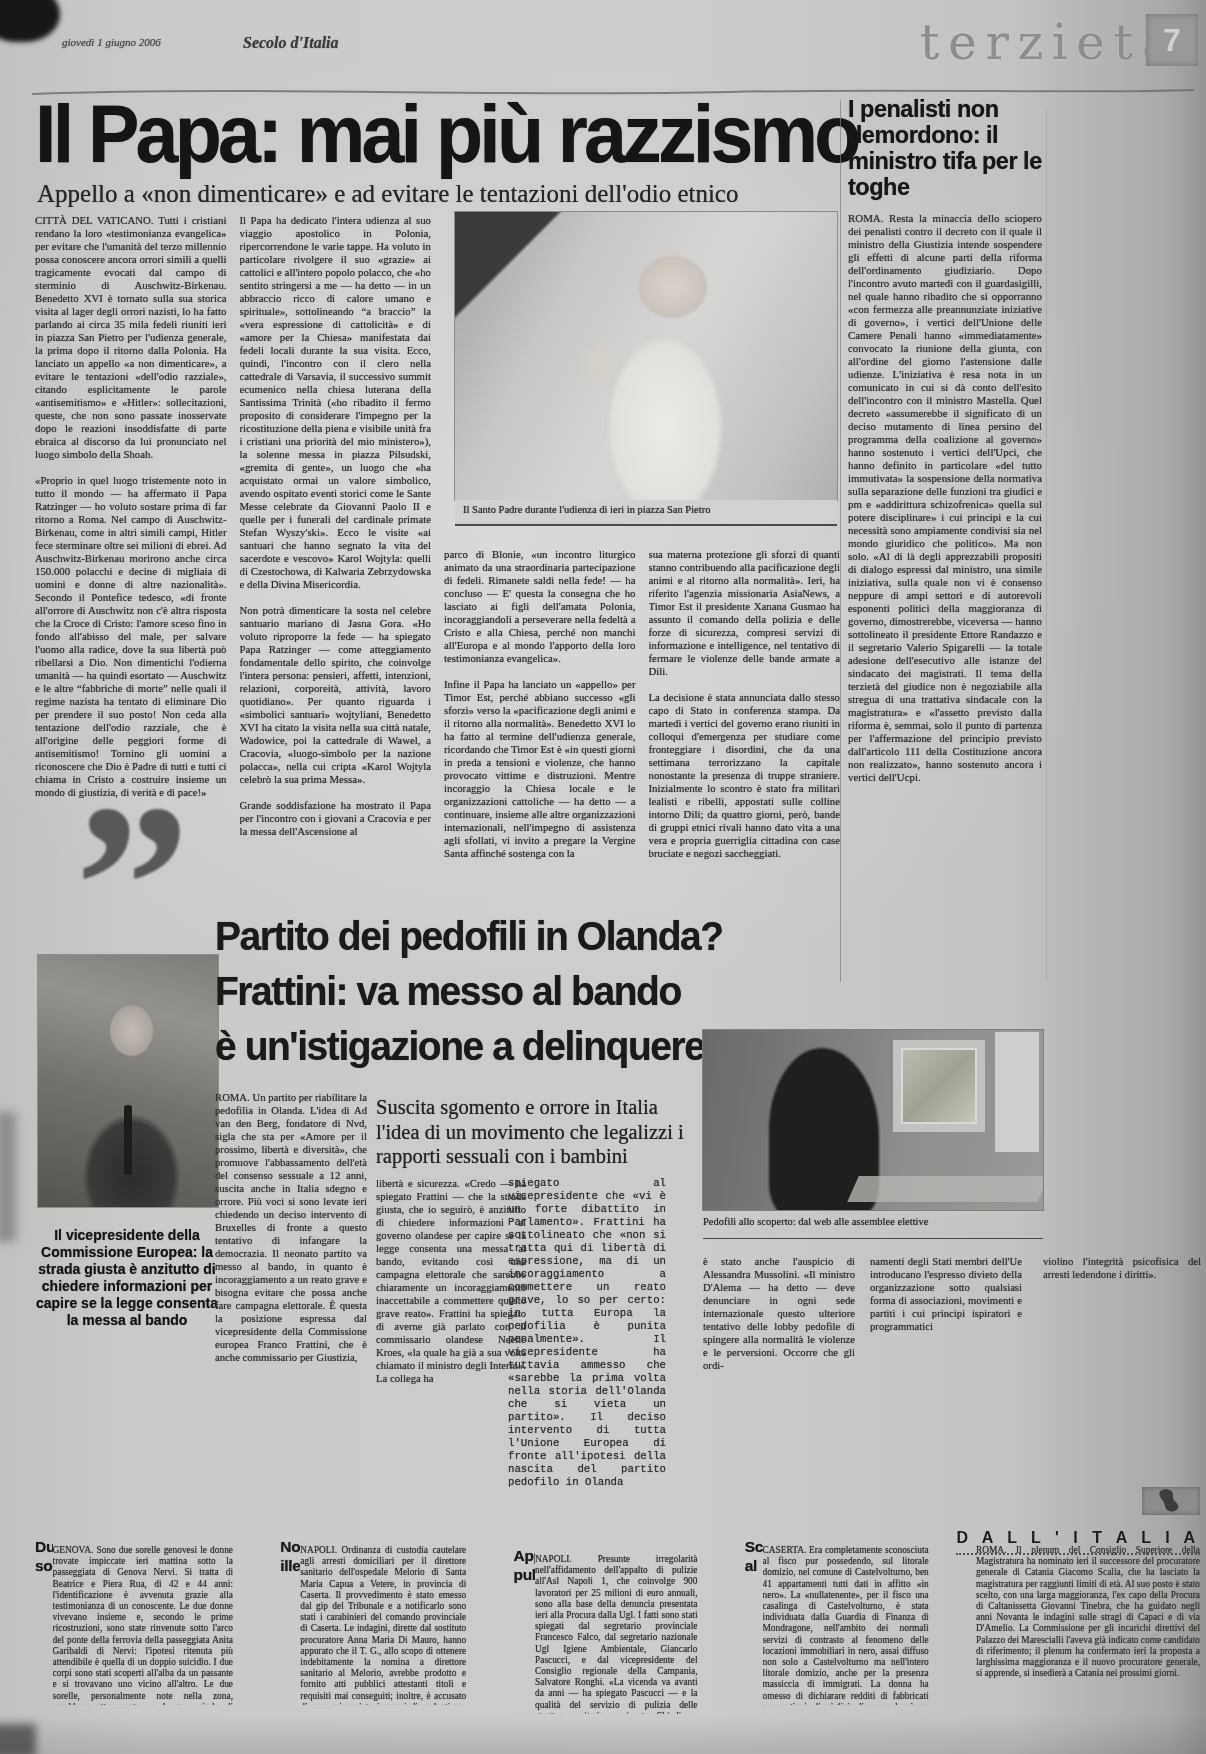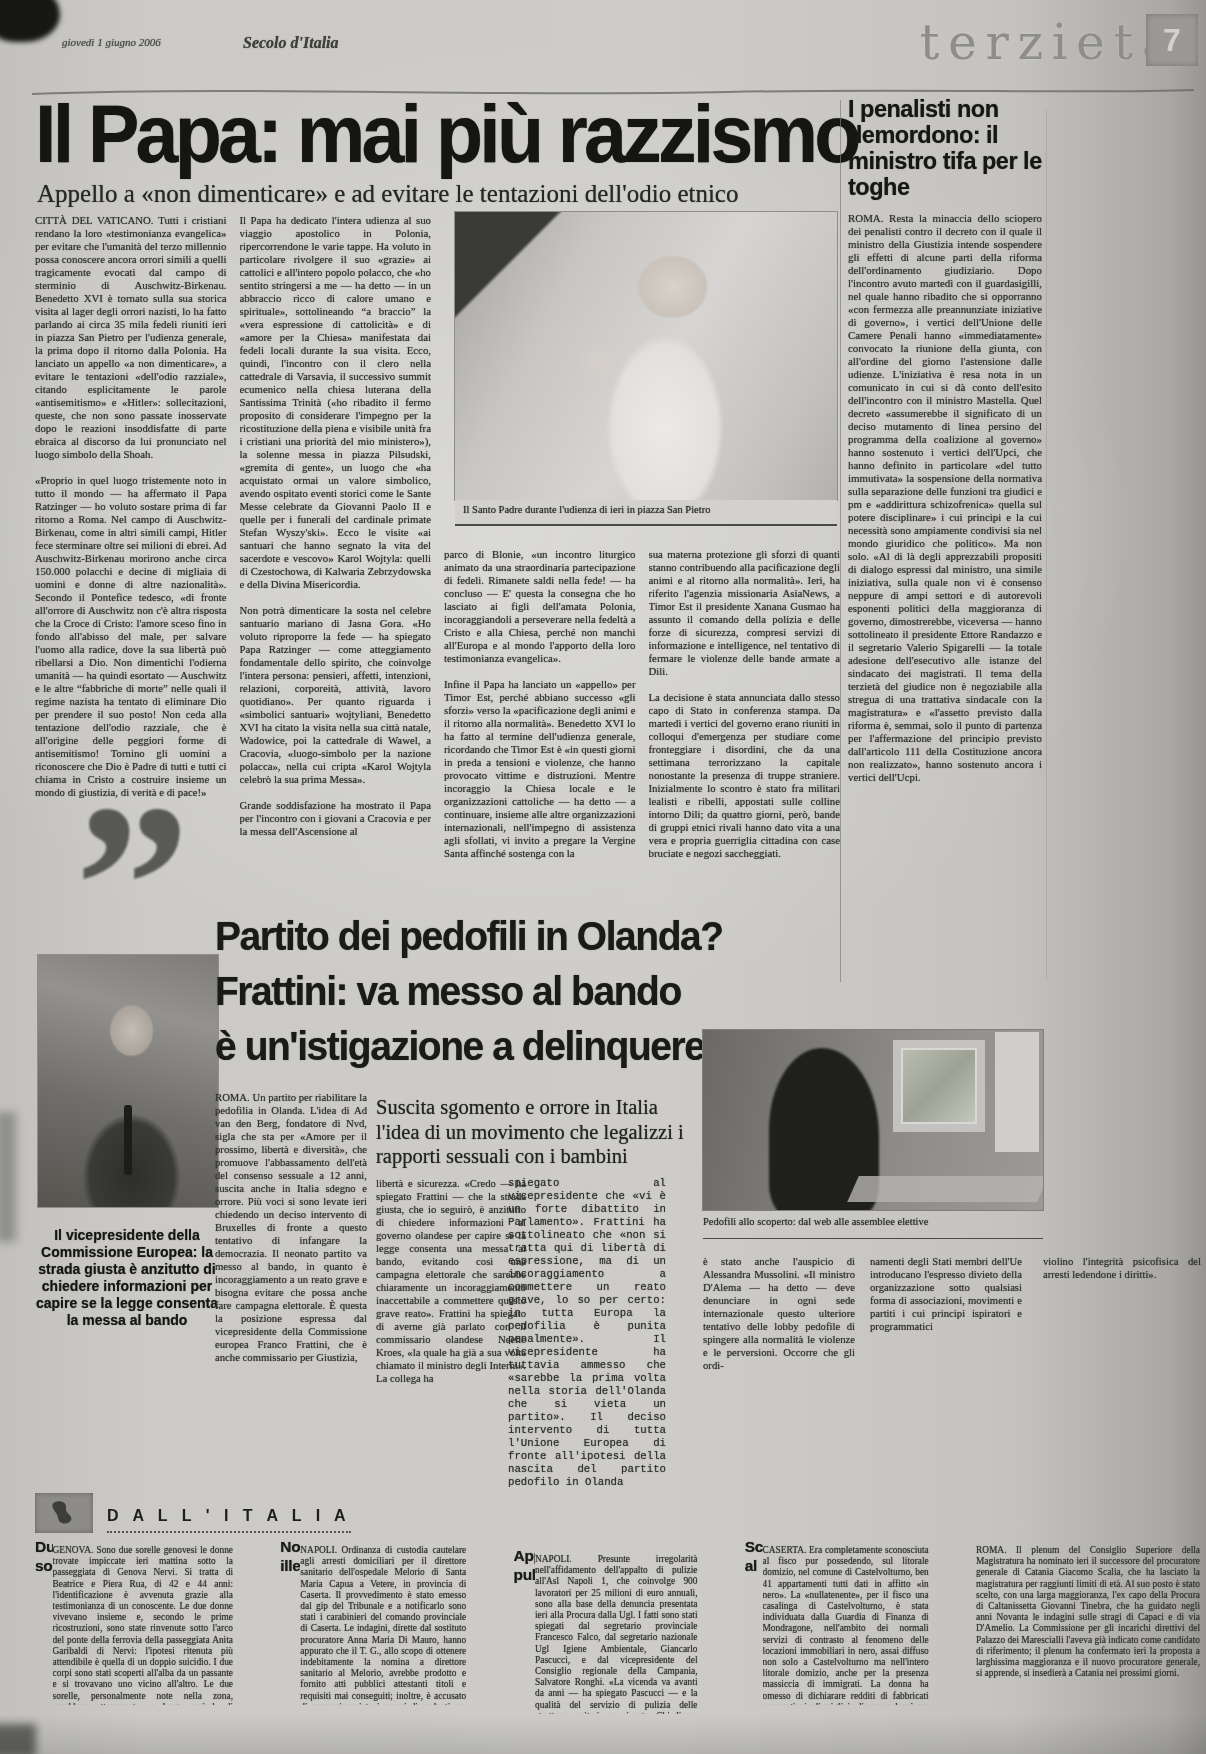--- a/index.html
+++ b/index.html
@@ -91,21 +91,21 @@
   .computer-photo .monitor2{position:absolute;left:292px;top:2px;width:44px;height:120px;background:#cfcecc;}
   .computer-photo .head{position:absolute;left:66px;top:18px;width:110px;height:170px;background:#1f1f1d;
     border-radius:48% 52% 20% 20%;filter:blur(1.2px);}
   .computer-photo .desk{position:absolute;left:150px;bottom:8px;width:190px;height:26px;background:#b5b4b2;
     transform:skewX(-24deg);opacity:.8;}
   .computer-caption{position:absolute;left:668px;top:297px;width:340px;height:22px;
     border-bottom:1.5px solid #4a4a48;font-size:10.5px;color:#2b2b29;padding-top:4px;
     overflow:hidden;white-space:nowrap;}
 
   
-  .band{left:35px;top:1487px;width:1165px;height:46px;display:flex;align-items:flex-end;gap:14px;}
+  .band{left:35px;top:1487px;width:1165px;height:46px;display:flex;align-items:flex-end;gap:14px;flex-direction:column;}
   .band-logo{width:58px;height:40px;background:#8d8c8a;box-shadow:inset 0 0 5px rgba(0,0,0,.3);
     display:flex;align-items:center;justify-content:center;}
   .band-label{font-family:"Liberation Sans",sans-serif;font-weight:bold;font-size:16px;letter-spacing:5px;
     color:#1e1e1c;border-bottom:2px dotted #55554f;padding-bottom:6px;}
 
   
   .bottom{left:35px;top:1537px;width:1165px;height:212px;display:flex;justify-content:space-between;}
   .b-col{display:flex;flex-direction:row;}
   .b-col:nth-child(1){width:198px;} .b-col:nth-child(2){width:186px;} .b-col:nth-child(3){width:184px;margin-top:9px;}
   .b-col:nth-child(4){width:184px;} .b-col:nth-child(5){width:224px;}

